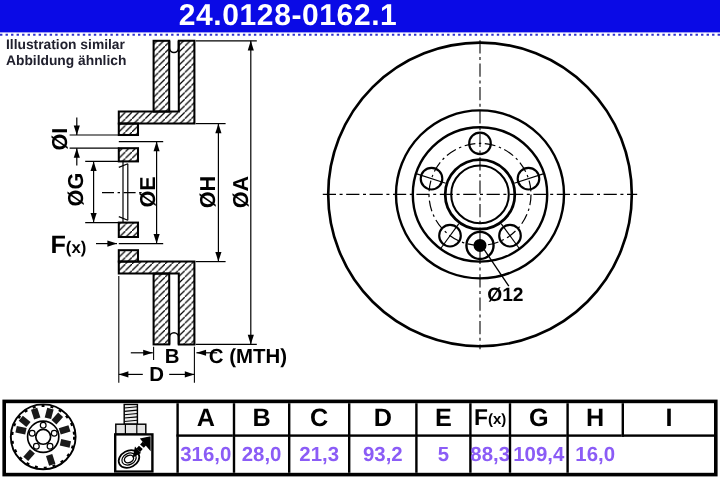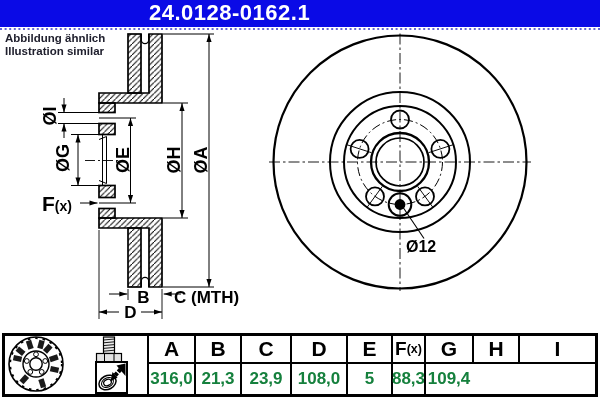--- a/index.html
+++ b/index.html
@@ -1,54 +1,54 @@
 <!DOCTYPE html>
 <html><head>
 <meta charset="utf-8">
 <style>
   html,body{margin:0;padding:0;background:#fff;}
   #page{position:relative;width:600px;height:400px;background:#fff;overflow:hidden;
         font-family:"Liberation Sans",sans-serif;}
   
   #header{position:absolute;left:0;top:0;width:600px;height:27px;background:#0a0ae6;}
   .hnum{position:absolute;top:0px;height:27px;line-height:26px;color:#fff;
-        font-weight:bold;font-size:22px;letter-spacing:0.5px;white-space:nowrap;}
+        font-weight:bold;font-size:25px;letter-spacing:0.5px;white-space:nowrap;}
   #part-number{left:149px;}
   #catalog-number{left:371px;}
   
   #note{position:absolute;left:5px;top:32px;font-size:11.5px;font-weight:bold;
         color:#20202e;line-height:12.5px;white-space:nowrap;}
   
   #drawing{position:absolute;left:0;top:0;}
   .lbl{font-family:"Liberation Sans",sans-serif;font-weight:bold;fill:#000;}
   
   #spec-table{position:absolute;left:2px;top:333px;width:596px;height:64px;
       border:3px solid #000;box-sizing:border-box;display:grid;background:#fff;
       grid-template-columns:142px 47px 46px 50px 56px 45px 33px 48px 46px 1fr;
       grid-template-rows:28px 1fr;}
   #icons-cell{grid-row:1/3;grid-column:1;position:relative;}
   .th{border-left:2px solid #000;border-bottom:2px solid #000;display:flex;
       align-items:center;justify-content:center;font-weight:bold;font-size:21px;color:#000;}
   .td{border-left:2px solid #000;display:flex;align-items:center;justify-content:center;
-      font-weight:bold;font-size:17px;color:#15803d;}
+      font-weight:bold;font-size:17px;color:#8b5cf6;}
   .sub{font-size:12.5px;font-weight:bold;}
   .fx-f{font-size:19px;font-weight:bold;}
 </style>
 </head>
 <body>
 
 <div id="page">
 
   <div id="header">
     <span class="hnum" id="part-number">24.0128-0162.1</span>
   </div>
 
   <div id="note">
+    <div>Illustration similar</div>
     <div>Abbildung ähnlich</div>
-    <div>Illustration similar</div>
   </div>
 
   <svg id="drawing" width="600" height="400" viewBox="0 0 600 400">
     <defs>
       <pattern id="hp" patternUnits="userSpaceOnUse" width="5.5" height="5.5">
         <path d="M0,5.5 L5.5,0" stroke="#000" stroke-width="1"></path>
       </pattern>
       <marker id="ar" viewBox="0 0 10 10" refX="10" refY="5" markerWidth="11" markerHeight="8" orient="auto-start-reverse">
         <path d="M0,1.8 L10,5 L0,8.2 Z" fill="#000"></path>
       </marker>
@@ -221,21 +221,22 @@
     <div class="th">E</div>
     <div class="th">
         <span class="fx-f">F</span>
         <span class="sub">(x)</span>
       </div>
     <div class="th">G</div>
     <div class="th">H</div>
     <div class="th">I</div>
 
     <div class="td">316,0</div>
+    <div class="td">28,0</div>
     <div class="td">21,3</div>
-    <div class="td">23,9</div>
-    <div class="td">108,0</div>
+    <div class="td">93,2</div>
     <div class="td">5</div>
     <div class="td">88,3</div>
     <div class="td">109,4</div>
+    <div class="td">16,0</div>
   </div>
 
 </div>
 
 </body></html>

